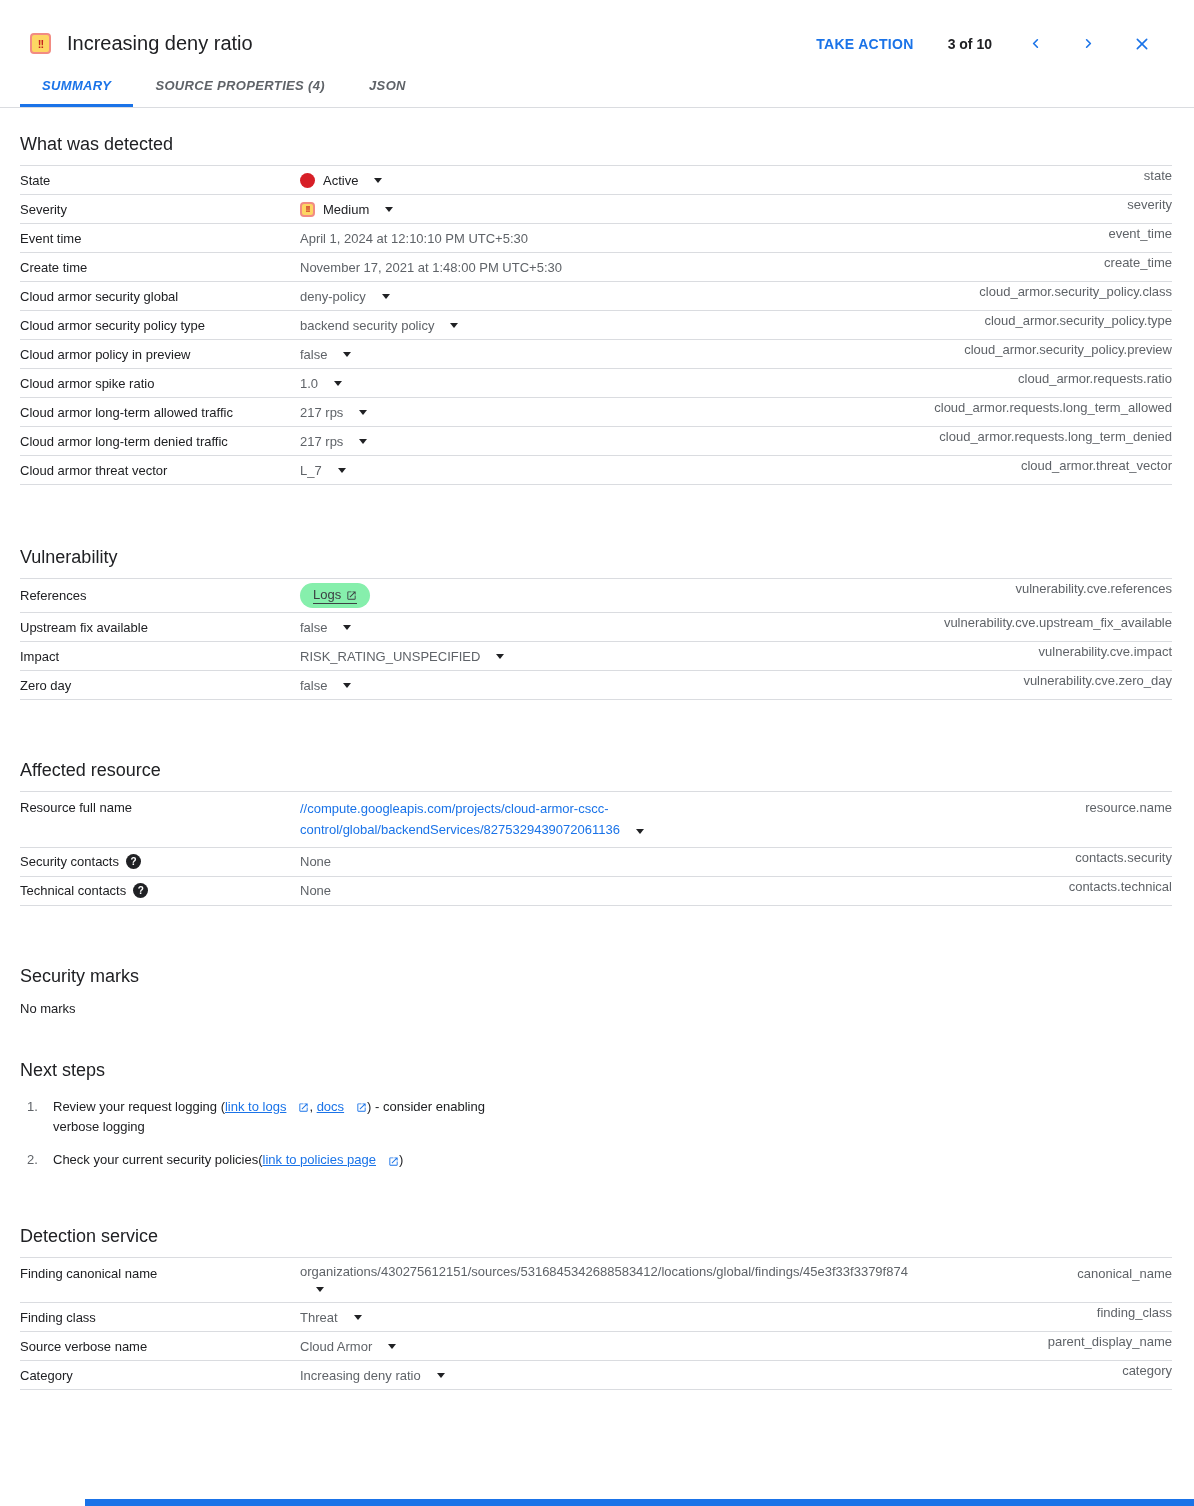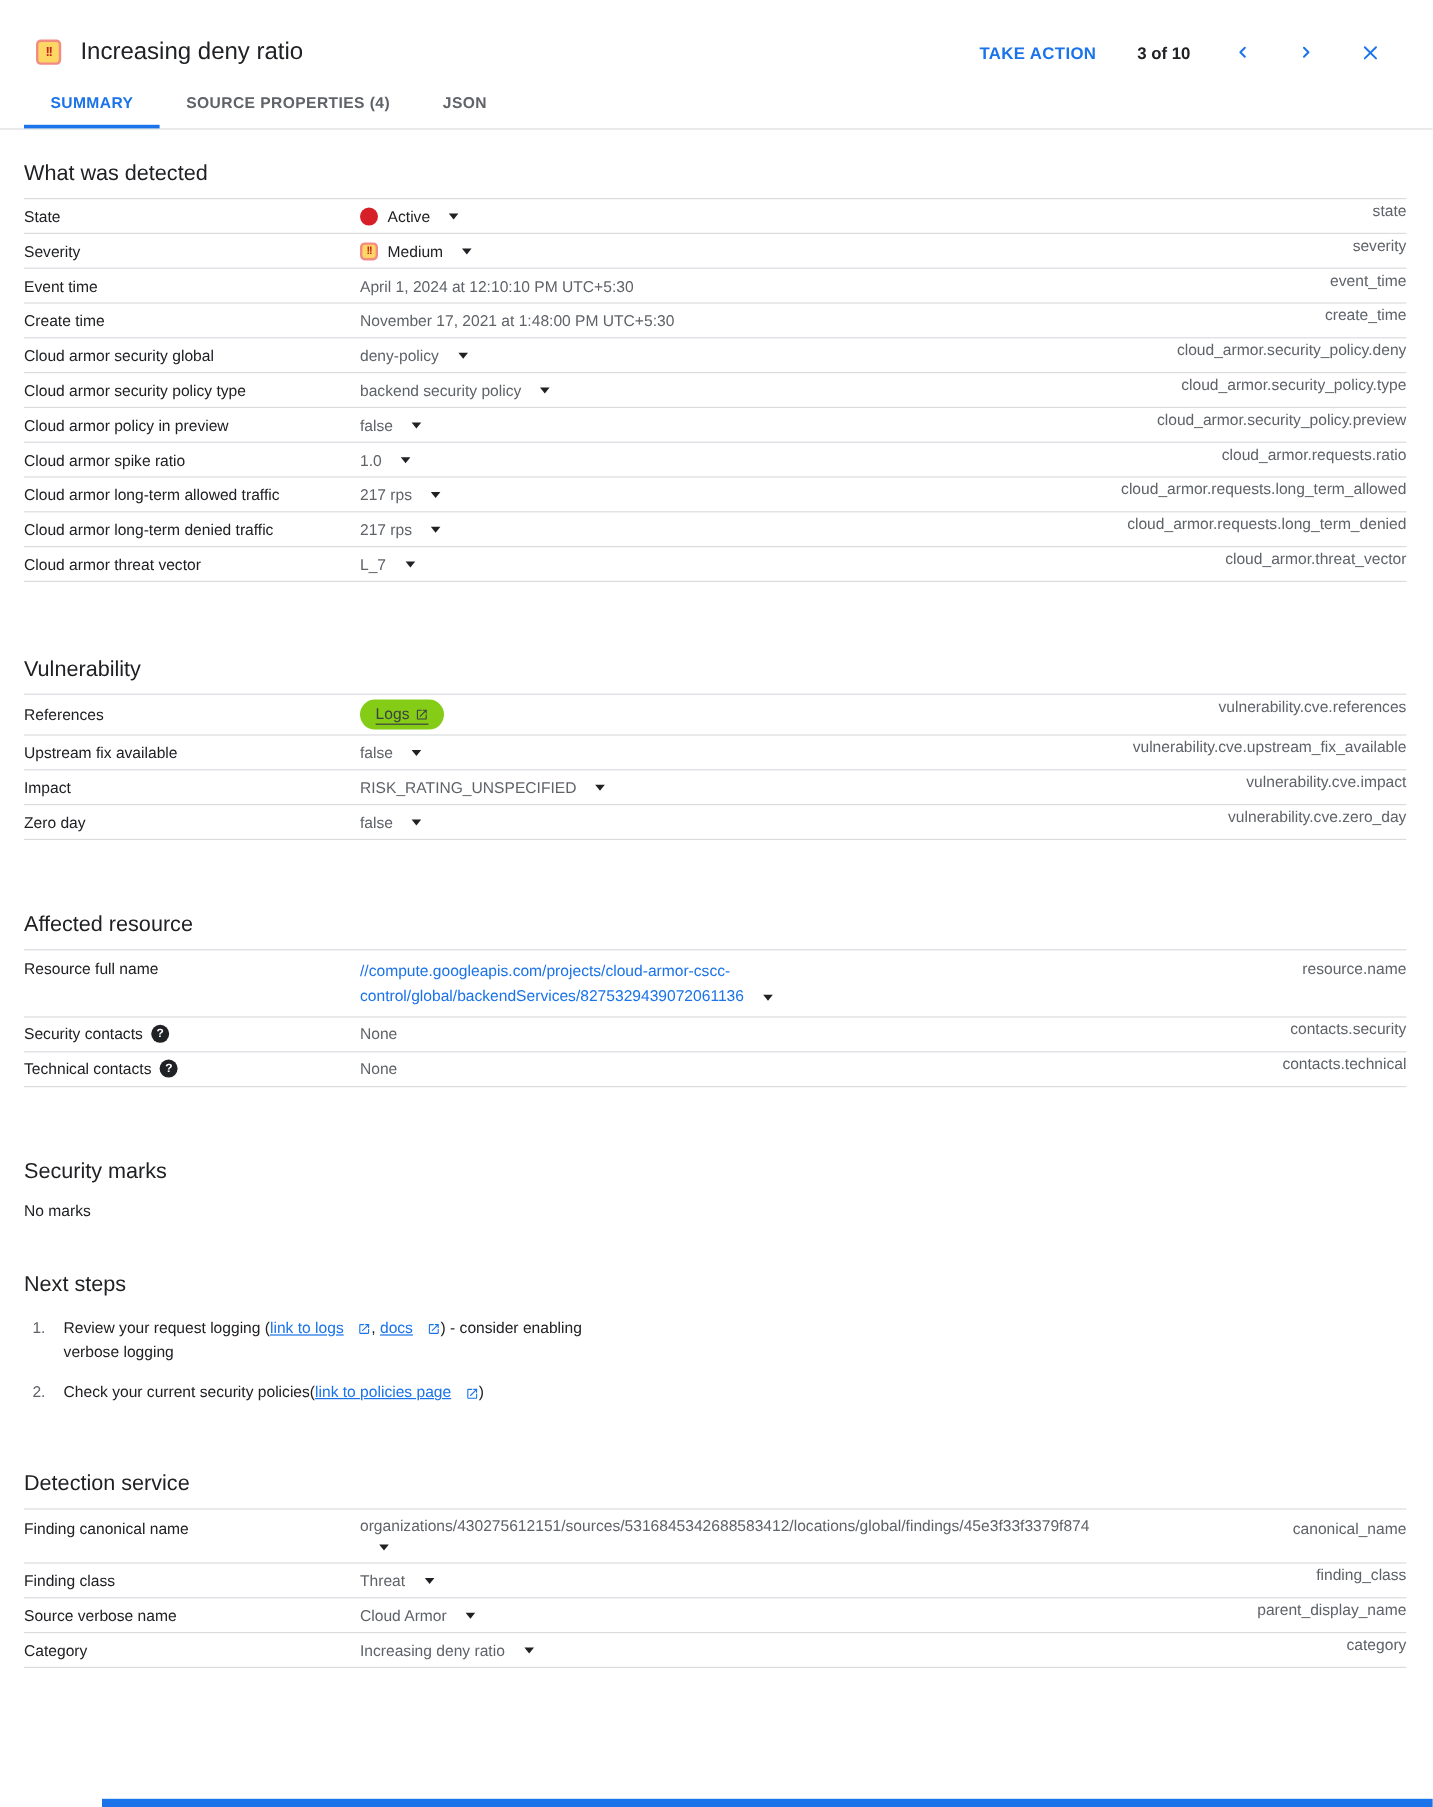--- a/index.html
+++ b/index.html
@@ -23,21 +23,21 @@
   .take-action {
     background:none; border:none; color:#1a73e8; font-family:inherit;
     font-size:14px; font-weight:700; letter-spacing:.3px; cursor:pointer;
   }
   .pagination { font-size:14px; font-weight:700; color:#202124; }
   .icon-btn { background:none; border:none; cursor:pointer; display:inline-flex; align-items:center; padding:2px; }
   
   .tabs { display:flex; margin-top:14px; padding-left:20px; border-bottom:1px solid #dadce0; }
   .tab {
     font-size:13px; font-weight:700; letter-spacing:.35px; color:#5f6368;
-    padding:9px 22px 11px 22px; cursor:pointer; border-bottom:3px solid transparent;
+    padding:9px 22px 11px 22px; cursor:pointer; border-bottom:3px solid transparent;font-style:italic;
   }
   .tab.active { color:#1a73e8; border-bottom-color:#1a73e8; }
   
   .section { padding:0 22px 0 20px; }
   .section-title { font-size:18px; font-weight:500; color:#202124; }
   .mt1 { margin-top:26px; }  .mt2 { margin-top:62px; }
   .mt3 { margin-top:60px; }  .mt4 { margin-top:44px; } .mt5 { margin-top:56px; }
   .rows { margin-top:10px; border-top:1px solid #dadce0; }
   .row {
     display:flex; min-height:29px;
@@ -60,21 +60,21 @@
     border-top:5px solid #202124;
   }
   .state-dot { width:15px; height:15px; border-radius:50%; background:#d71f27; display:inline-block; margin-right:8px; flex:none; }
   .row-value .sev-icon.sm { margin-right:8px; flex:none; }
   .help-icon {
     width:15px; height:15px; border-radius:50%; background:#202124; color:#fff;
     font-size:10px; font-weight:700; display:inline-flex; align-items:center;
     justify-content:center; flex:none;
   }
   .chip {
-    background:#84cc16; border:none; border-radius:14px; padding:4px 13px;
+    background:#86efac; border:none; border-radius:14px; padding:4px 13px;
     display:inline-flex; align-items:center; cursor:pointer; font-family:inherit;
   }
   .chip-inner {
     display:inline-flex; align-items:center; gap:5px; font-size:13px; color:#3c4043;
     border-bottom:1px solid #3c4043; padding-bottom:1px;
   }
   a.res-link { color:#1a73e8; text-decoration:none; line-height:1.65; }
   .link-wrap { display:flex; align-items:flex-end; }
   .blue-link { color:#1a73e8; text-decoration:underline; display:inline-flex; align-items:center; gap:12px; }
   .ext-ic { flex:none; position:relative; top:1px; }
@@ -180,21 +180,21 @@
       <div class="row">
         <div class="row-label">
             <span>Cloud armor security global</span>
           </div>
         <div class="row-value">
           <span>deny-policy</span>
           <button class="caret-btn">
               <span class="caret"></span>
             </button>
         </div>
-        <div class="row-attr">cloud_armor.security_policy.deny</div>
+        <div class="row-attr">cloud_armor.security_policy.class</div>
       </div>
 
       <div class="row">
         <div class="row-label">
             <span>Cloud armor security policy type</span>
           </div>
         <div class="row-value">
           <span>backend security policy</span>
           <button class="caret-btn">
               <span class="caret"></span>

